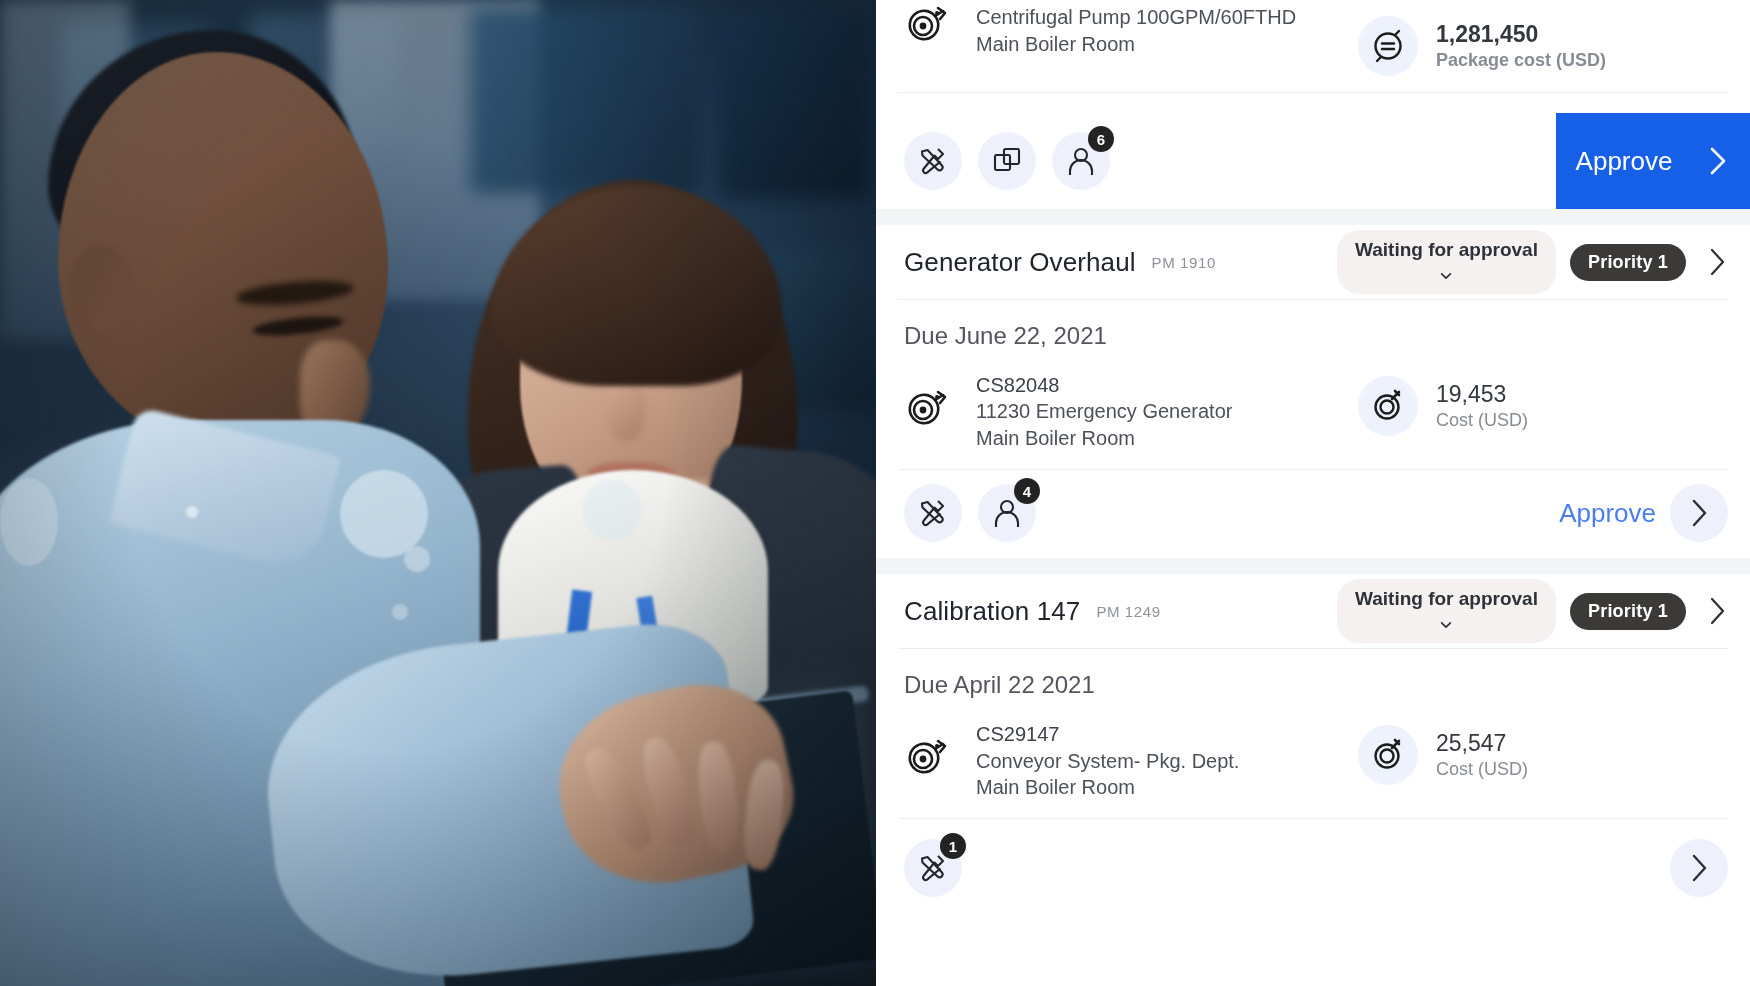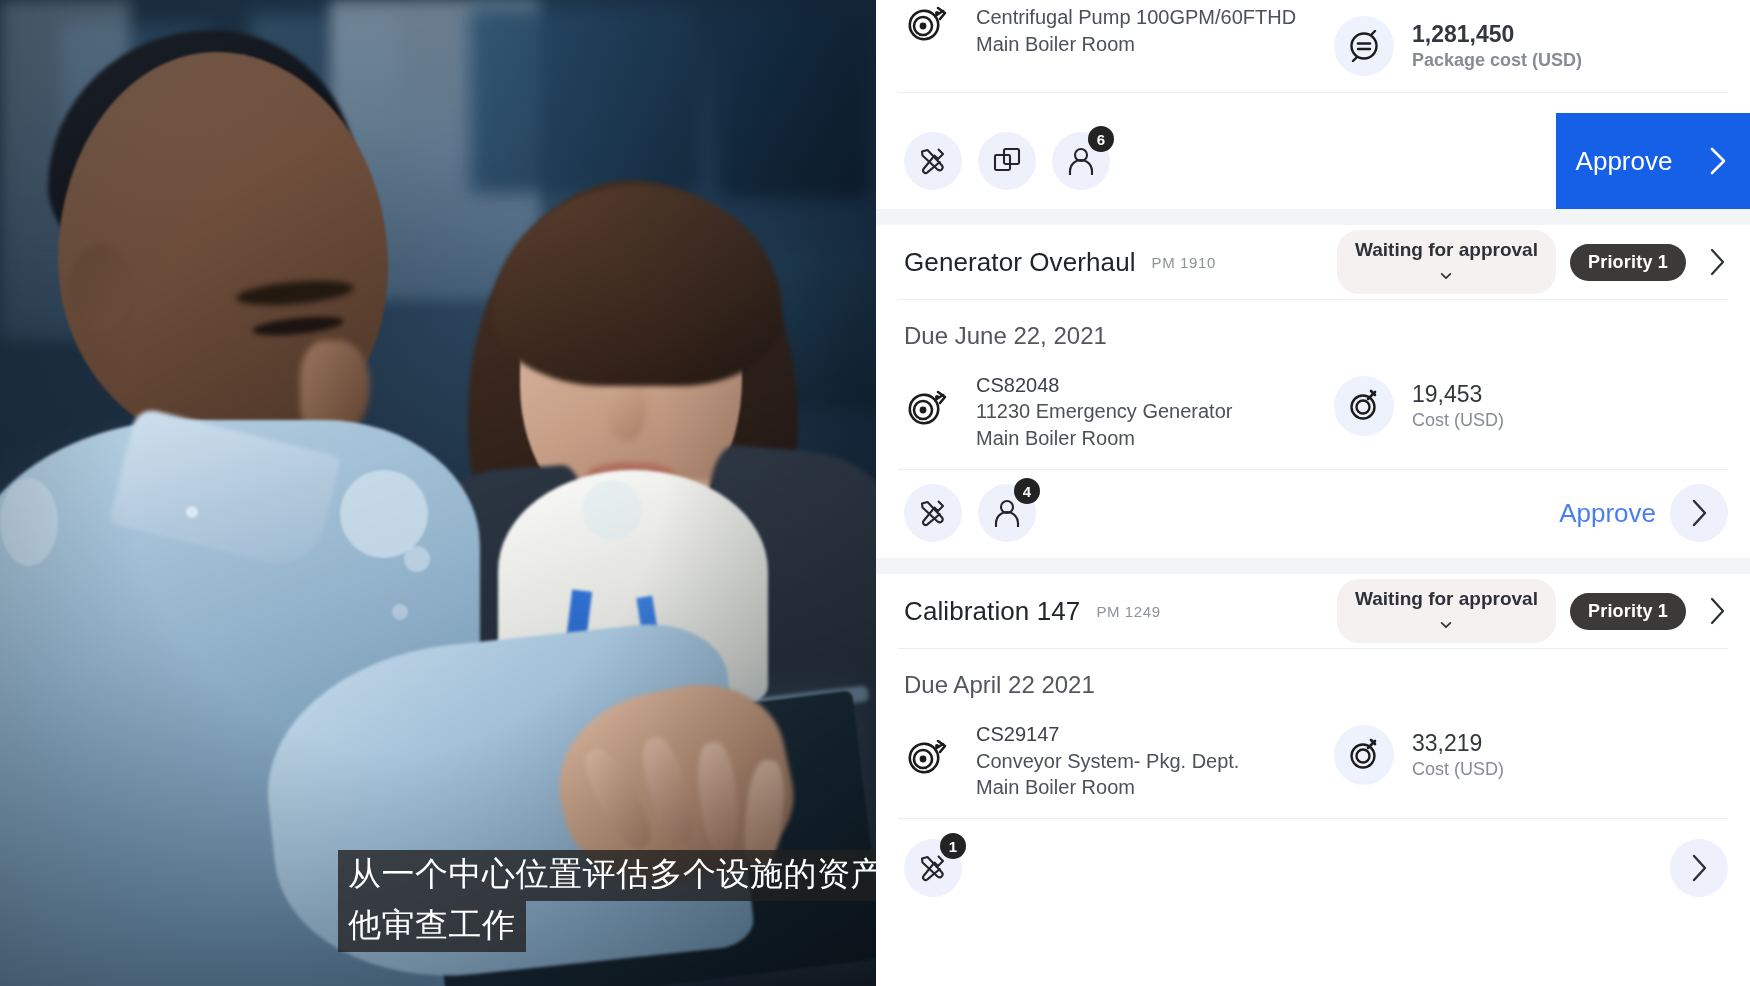--- a/index.html
+++ b/index.html
@@ -241,21 +241,21 @@
   .prio-pill {
     background: #3b3a38; color: #ffffff;
     border-radius: 20px; padding: 8px 18px;
     font-size: 18px; font-weight: bold; letter-spacing: .2px;
     white-space: nowrap;
   }
   .row-chev { width: 34px; display: flex; justify-content: center; color: #2b2f36; }
 
   .divider { height: 1px; background: #eceef1; margin: 0 22px; }
 
-  .row-body { display: flex; padding: 22px 16px 18px 28px; }
+  .row-body { display: flex; padding: 22px 16px 18px 28px; gap: 24px; }
   .body-left { width: 430px; }
   .due { font-size: 24px; color: #53565d; margin-bottom: 22px; }
   .asset { display: flex; gap: 20px; align-items: flex-start; }
   .asset-ico { width: 52px; flex: 0 0 52px; padding-top: 16px; }
   .asset-lines { font-size: 20px; color: #4c5058; line-height: 1.32; }
   .asset-lines .aid { color: #3d4148; }
 
   .body-right { flex: 1; display: flex; align-items: flex-start; padding-top: 8px; }
   .metric { display: flex; align-items: center; gap: 18px; }
   .metric-ico {
@@ -359,24 +359,20 @@
     <div class="finger f4"></div>
 
     <div class="bokeh bk1"></div>
     <div class="bokeh bk2"></div>
     <div class="bokeh bk3"></div>
     <div class="bokeh bk4"></div>
     <div class="bokeh bk5"></div>
 
     <div class="vid-vignette"></div>
 
-    <div class="subs">
-      <div class="sub-line">从一个中心位置评估多个设施的资产</div>
-      <div class="sub-line">他审查工作</div>
-    </div>
   </div>
 
   <div class="app-pane">
 
     <div>
       <div class="row-body" style="padding-top:0;padding-bottom:16px;">
         <div class="body-left">
           <div class="asset">
             <div class="asset-ico" style="padding-top:4px;">
               <svg width="48" height="40" viewBox="0 0 48 40">
@@ -582,21 +578,21 @@
           <div class="metric">
             <div class="metric-ico">
               <svg width="40" height="40" viewBox="0 0 40 40">
                 <circle cx="19" cy="21" r="11.5" fill="none" stroke="#1c1c1c" stroke-width="2.4"></circle>
                 <circle cx="19" cy="21" r="6.5" fill="none" stroke="#1c1c1c" stroke-width="2.4"></circle>
                 <line x1="24" y1="13" x2="31" y2="6" stroke="#1c1c1c" stroke-width="2.6" stroke-linecap="round"></line>
                 <line x1="27" y1="5" x2="31" y2="9" stroke="#1c1c1c" stroke-width="2.6" stroke-linecap="round"></line>
               </svg>
             </div>
             <div>
-              <div class="metric-val">33,219</div>
+              <div class="metric-val">25,547</div>
               <div class="metric-lbl">Cost (USD)</div>
             </div>
           </div>
         </div>
       </div>
 
       <div class="divider"></div>
 
       <div class="row-actions" style="padding-top:20px;padding-bottom:0;">
         <div class="act-ico">

